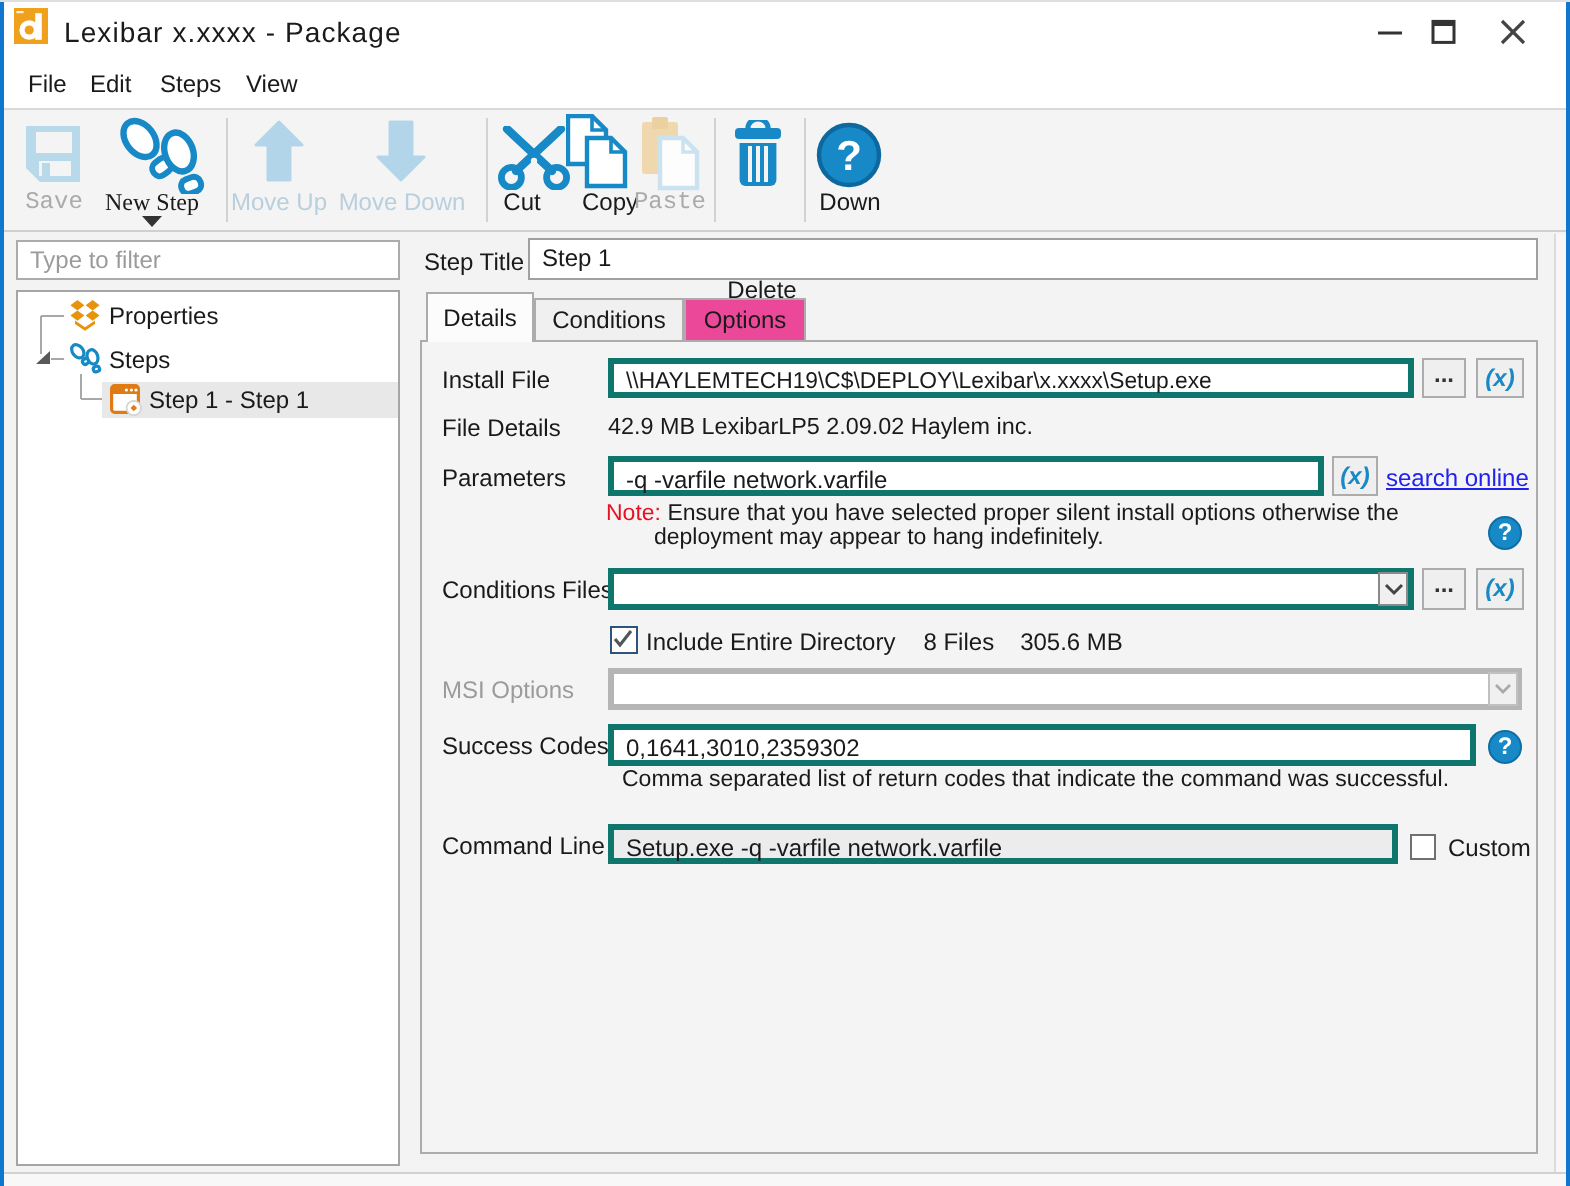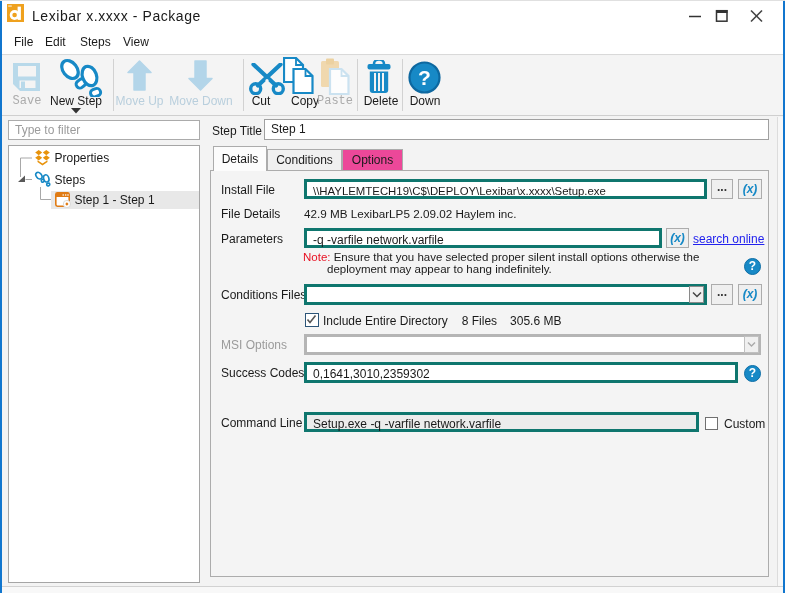--- a/index.html
+++ b/index.html
@@ -81,21 +81,21 @@
     <svg class="abs" style="left:55px;top:1px;" width="50" height="40" viewBox="0 0 50 40">
       <g transform="translate(15,12.5) rotate(-38)">
         <ellipse cx="0" cy="0" rx="7" ry="10" fill="#fff" stroke="#1789c6" stroke-width="3.2"></ellipse>
         <rect x="-5" y="14" width="10" height="7.5" rx="3.5" fill="#fff" stroke="#1789c6" stroke-width="3"></rect>
       </g>
       <g transform="translate(34.5,19) rotate(-20)">
         <ellipse cx="0" cy="0" rx="7" ry="10" fill="#fff" stroke="#1789c6" stroke-width="3.2"></ellipse>
         <rect x="-5" y="14" width="10" height="7.5" rx="3.5" fill="#fff" stroke="#1789c6" stroke-width="3"></rect>
       </g>
     </svg>
-    <div class="tbtext" style="left:48px;width:56px;">New Step</div>
+    <div class="tbtext" style="left:48px;width:56px;font-family:Liberation Serif, serif;">New Step</div>
     <svg class="abs" style="left:70px;top:52px;" width="12" height="6">
         <polygon points="1,0 11,0 6,5.5" fill="#333"></polygon>
       </svg>
     <div class="tbsep" style="left:113px;"></div>
 
     <svg class="abs" style="left:127px;top:4px;" width="25" height="31" viewBox="0 0 25 31">
       <path d="M12.5,1 L24,12.5 H18 V30 H7 V12.5 H1 Z" fill="#b3d5e9" stroke="#b3d5e9" stroke-width="1.5" stroke-linejoin="round"></path>
     </svg>
     <div class="tbtext disb" style="left:112px;width:55px;">Move Up</div>
 
@@ -132,21 +132,21 @@
     <div class="tbsep" style="left:357px;"></div>
 
     <svg class="abs" style="left:366px;top:4px;" width="26" height="34" viewBox="0 0 26 34">
       <path d="M8,4 a5,4.5 0 0 1 10,0" fill="none" stroke="#1789c6" stroke-width="2.6"></path>
       <rect x="1.5" y="4" width="23" height="5.5" rx="2" fill="#1789c6"></rect>
       <path d="M3.8,11.5 H22.2 V30 a3,3 0 0 1 -3,3 H6.8 a3,3 0 0 1 -3,-3 Z" fill="#1789c6"></path>
       <line x1="9" y1="13" x2="9" y2="31" stroke="#f4f4f4" stroke-width="2"></line>
       <line x1="13" y1="13" x2="13" y2="31" stroke="#f4f4f4" stroke-width="2"></line>
       <line x1="17" y1="13" x2="17" y2="31" stroke="#f4f4f4" stroke-width="2"></line>
     </svg>
-    <div class="tbtext" style="left:361px;width:40px;">Delete</div>
+    <div class="tbtext" style="left:361px;width:40px;margin-top:44px;">Delete</div>
     <div class="tbsep" style="left:402px;"></div>
 
     <svg class="abs" style="left:408px;top:5px;" width="33" height="33" viewBox="0 0 33 33">
       <circle cx="16.5" cy="16.5" r="15" fill="#1789c6" stroke="#0d68a0" stroke-width="2.2"></circle>
       <text x="16.5" y="24" font-family="Liberation Sans" font-size="21" font-weight="bold" fill="#fff" text-anchor="middle">?</text>
     </svg>
     <div class="tbtext" style="left:405px;width:40px;">Down</div>
   </div>
 
   <div id="filterbox">Type to filter</div>
@@ -247,18 +247,19 @@
   <div class="abs" style="left:744px;top:336px;width:15px;height:17px;background:#f0f0f0;border:1px solid #c0c0c0;z-index:5;">
     <svg width="13" height="15">
         <path d="M3,5.5 L6.5,9 L10,5.5" fill="none" stroke="#aaa" stroke-width="1.4"></path>
       </svg>
   </div>
 
   <div class="flabel" style="left:221px;top:366px;">Success Codes</div>
   <div class="finput" style="left:304px;top:362px;width:434px;height:21px;line-height:19px;z-index:4;">0,1641,3010,2359302</div>
   <div class="helpcirc" style="left:744px;top:365px;z-index:4;">?</div>
 
+  <div class="flabel" style="left:311px;top:384px;z-index:4;font-size:11.5px;">Comma separated list of return codes that indicate the command was successful.</div>
 
   <div class="flabel" style="left:221px;top:416px;">Command Line</div>
   <div class="finput" style="left:304px;top:412px;width:395px;height:20px;line-height:18px;z-index:4;background:#ececec;">Setup.exe -q -varfile network.varfile</div>
   <div class="abs" style="left:705px;top:417px;width:13px;height:13px;background:#fff;border:1px solid #707070;z-index:4;"></div>
   <div class="flabel" style="left:724px;top:417px;">Custom</div>
 </div>
 
 </body></html>

